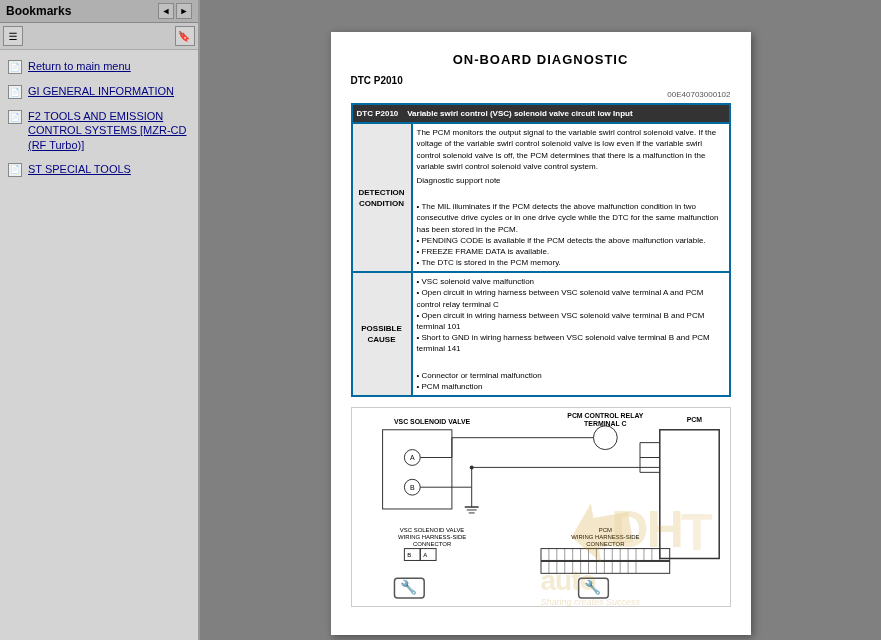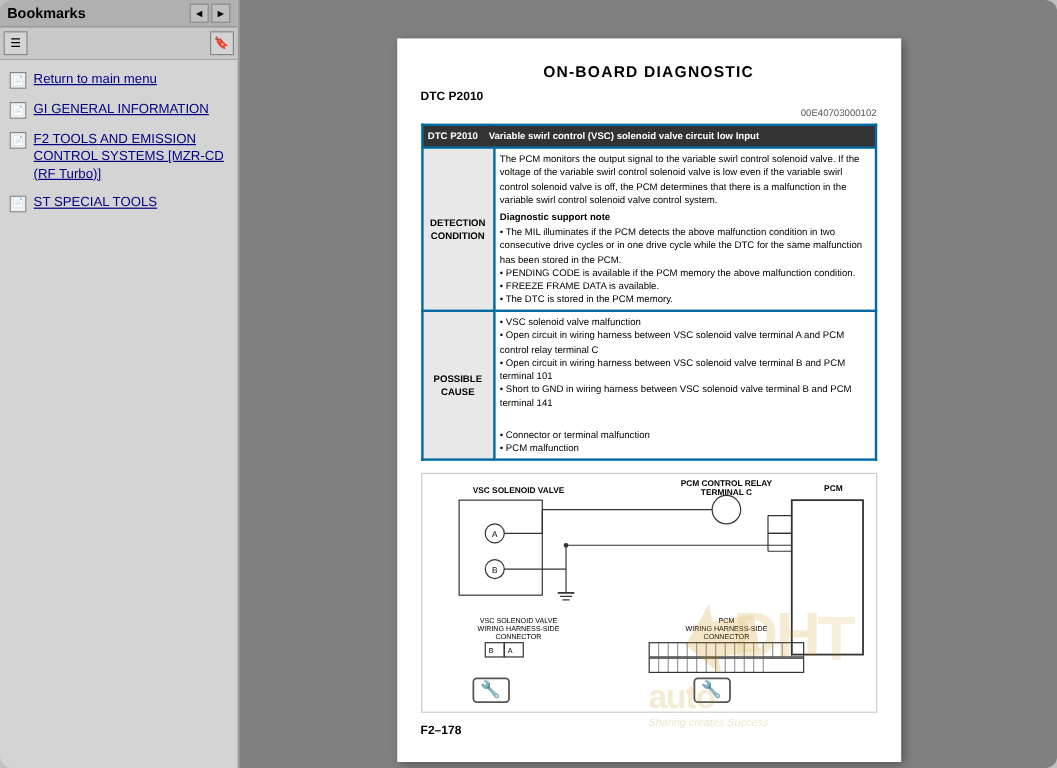--- a/index.html
+++ b/index.html
@@ -12,21 +12,20 @@
       font-family: Arial, sans-serif;
       font-size: 12px;
       background: #c0c0c0;
     }
 
     
     .main-layout {
       display: flex;
       flex: 1;
       overflow: hidden;
-      border-radius: 10px;
     }
 
     
     .sidebar {
       width: 200px;
       background: #d4d4d4;
       border-right: 2px solid #999;
       display: flex;
       flex-direction: column;
       overflow: hidden;
@@ -279,23 +278,23 @@
           <td colspan="2">
             <span>DTC P2010</span>
             &nbsp;&nbsp;
             <span>Variable swirl control (VSC) solenoid valve circuit low Input</span>
           </td>
         </tr>
         <tr>
           <td class="label-cell">DETECTION<br>CONDITION</td>
           <td>
             <div style="margin-bottom:3px; font-size:8px;">The PCM monitors the output signal to the variable swirl control solenoid valve. If the voltage of the variable swirl control solenoid valve is low even if the variable swirl control solenoid valve is off, the PCM determines that there is a malfunction in the variable swirl control solenoid valve control system.</div>
-            <div style="font-weight:bold; font-size:8px; margin-bottom:2px;">Diagnostic support note</div>
+            <div style="font-weight:normal; font-size:8px; margin-bottom:15px;">Diagnostic support note</div>
             <div style="font-size:8px;">• The MIL illuminates if the PCM detects the above malfunction condition in two consecutive drive cycles or in one drive cycle while the DTC for the same malfunction has been stored in the PCM.</div>
-            <div style="font-size:8px;">• PENDING CODE is available if the PCM memory the above malfunction condition.</div>
+            <div style="font-size:8px;">• PENDING CODE is available if the PCM detects the above malfunction variable.</div>
             <div style="font-size:8px;">• FREEZE FRAME DATA is available.</div>
             <div style="font-size:8px;">• The DTC is stored in the PCM memory.</div>
           </td>
         </tr>
         <tr>
           <td class="label-cell">POSSIBLE<br>CAUSE</td>
           <td>
             <div style="font-size:8px;">• VSC solenoid valve malfunction</div>
             <div style="font-size:8px;">• Open circuit in wiring harness between VSC solenoid valve terminal A and PCM control relay terminal C</div>
             <div style="font-size:8px;">• Open circuit in wiring harness between VSC solenoid valve terminal B and PCM terminal 101</div>
@@ -394,21 +393,20 @@
           <line x1="286" y1="155" x2="286" y2="167" stroke="#333" stroke-width="0.5"></line>
 
           <rect x="42" y="172" width="30" height="20" rx="3" fill="none" stroke="#555" stroke-width="1.5"></rect>
           <text x="57" y="186" font-size="14" text-anchor="middle">🔧</text>
 
           <rect x="228" y="172" width="30" height="20" rx="3" fill="none" stroke="#555" stroke-width="1.5"></rect>
           <text x="243" y="186" font-size="14" text-anchor="middle">🔧</text>
         </svg>
       </div>
 
-      <div class="doc-footer">F2–178</div>
 
       <div class="doc-watermark-container">
         <div style="position:relative; opacity:0.35;">
           <svg width="200" height="100" viewBox="0 0 200 100">
 
             <polygon points="30,50 55,20 55,35 90,35 90,65 55,65 55,80" fill="rgba(200,140,0,0.6)" transform="rotate(-10, 60, 50)"></polygon>
 
             <text x="70" y="65" font-size="52" font-weight="900" fill="rgba(200,140,0,0.5)" font-family="Arial" letter-spacing="-2">DH</text>
             <text x="140" y="68" font-size="52" font-weight="900" fill="rgba(200,140,0,0.4)" font-family="Arial">T</text>
           </svg>

